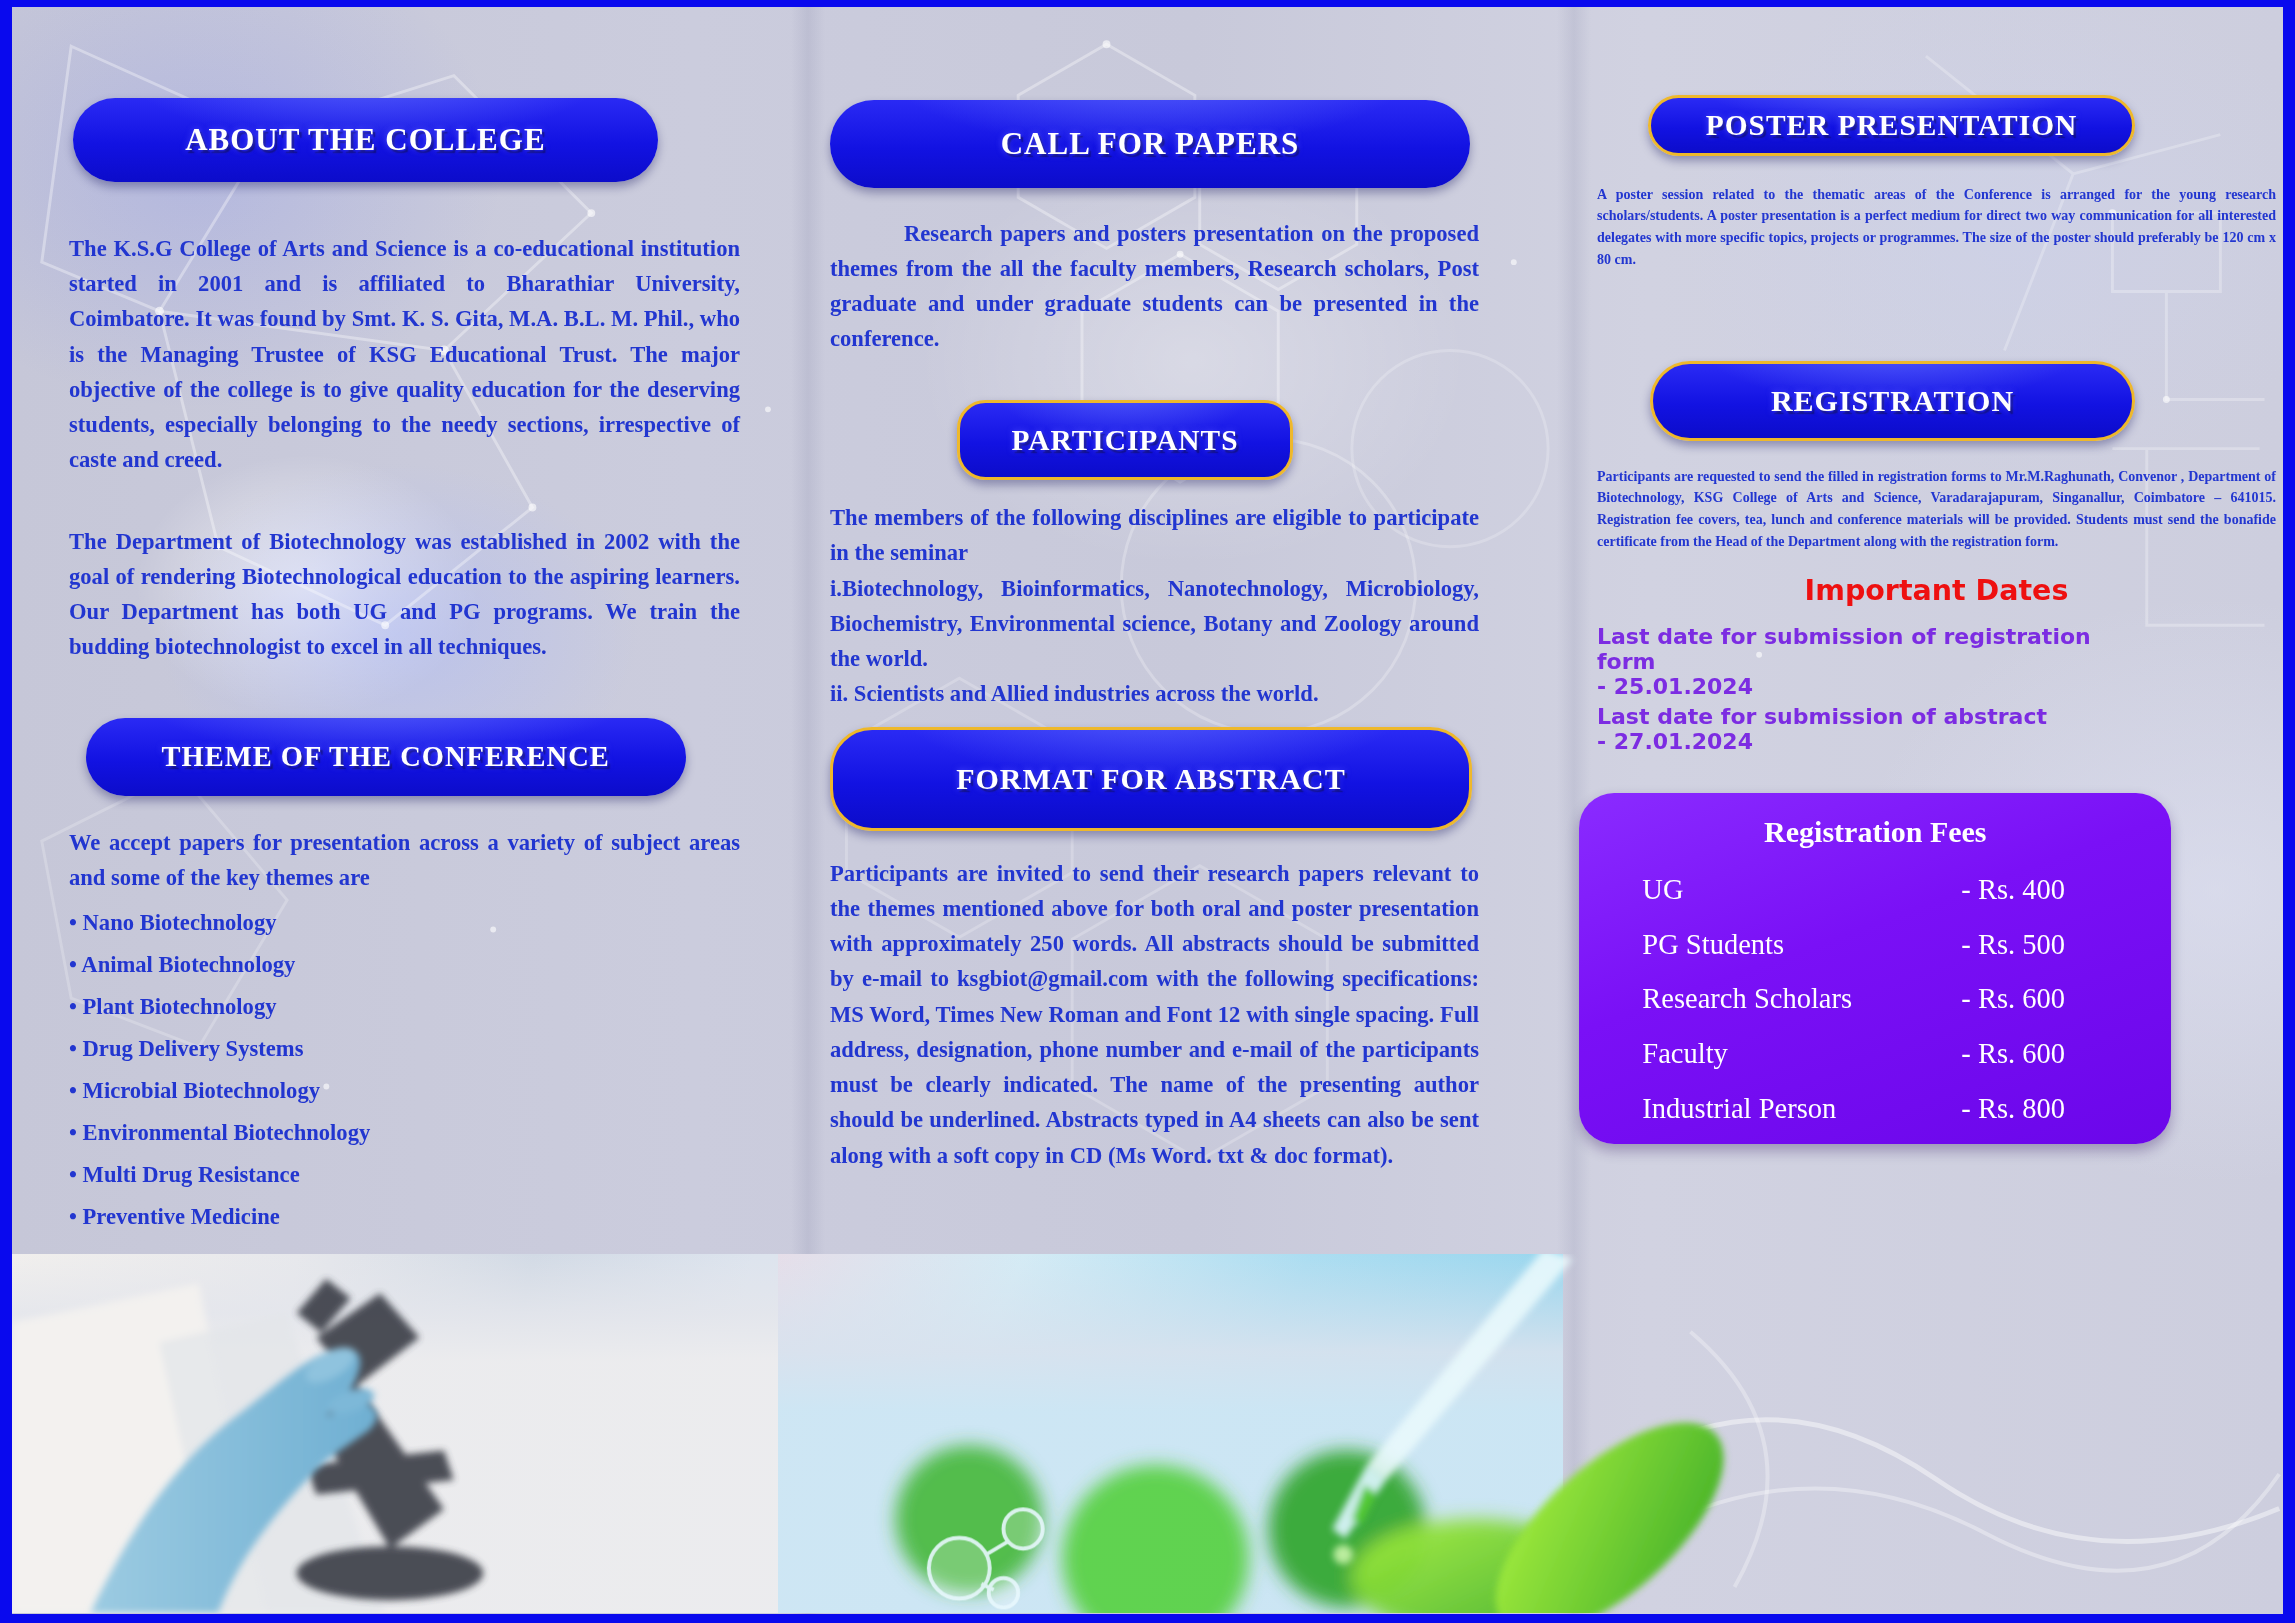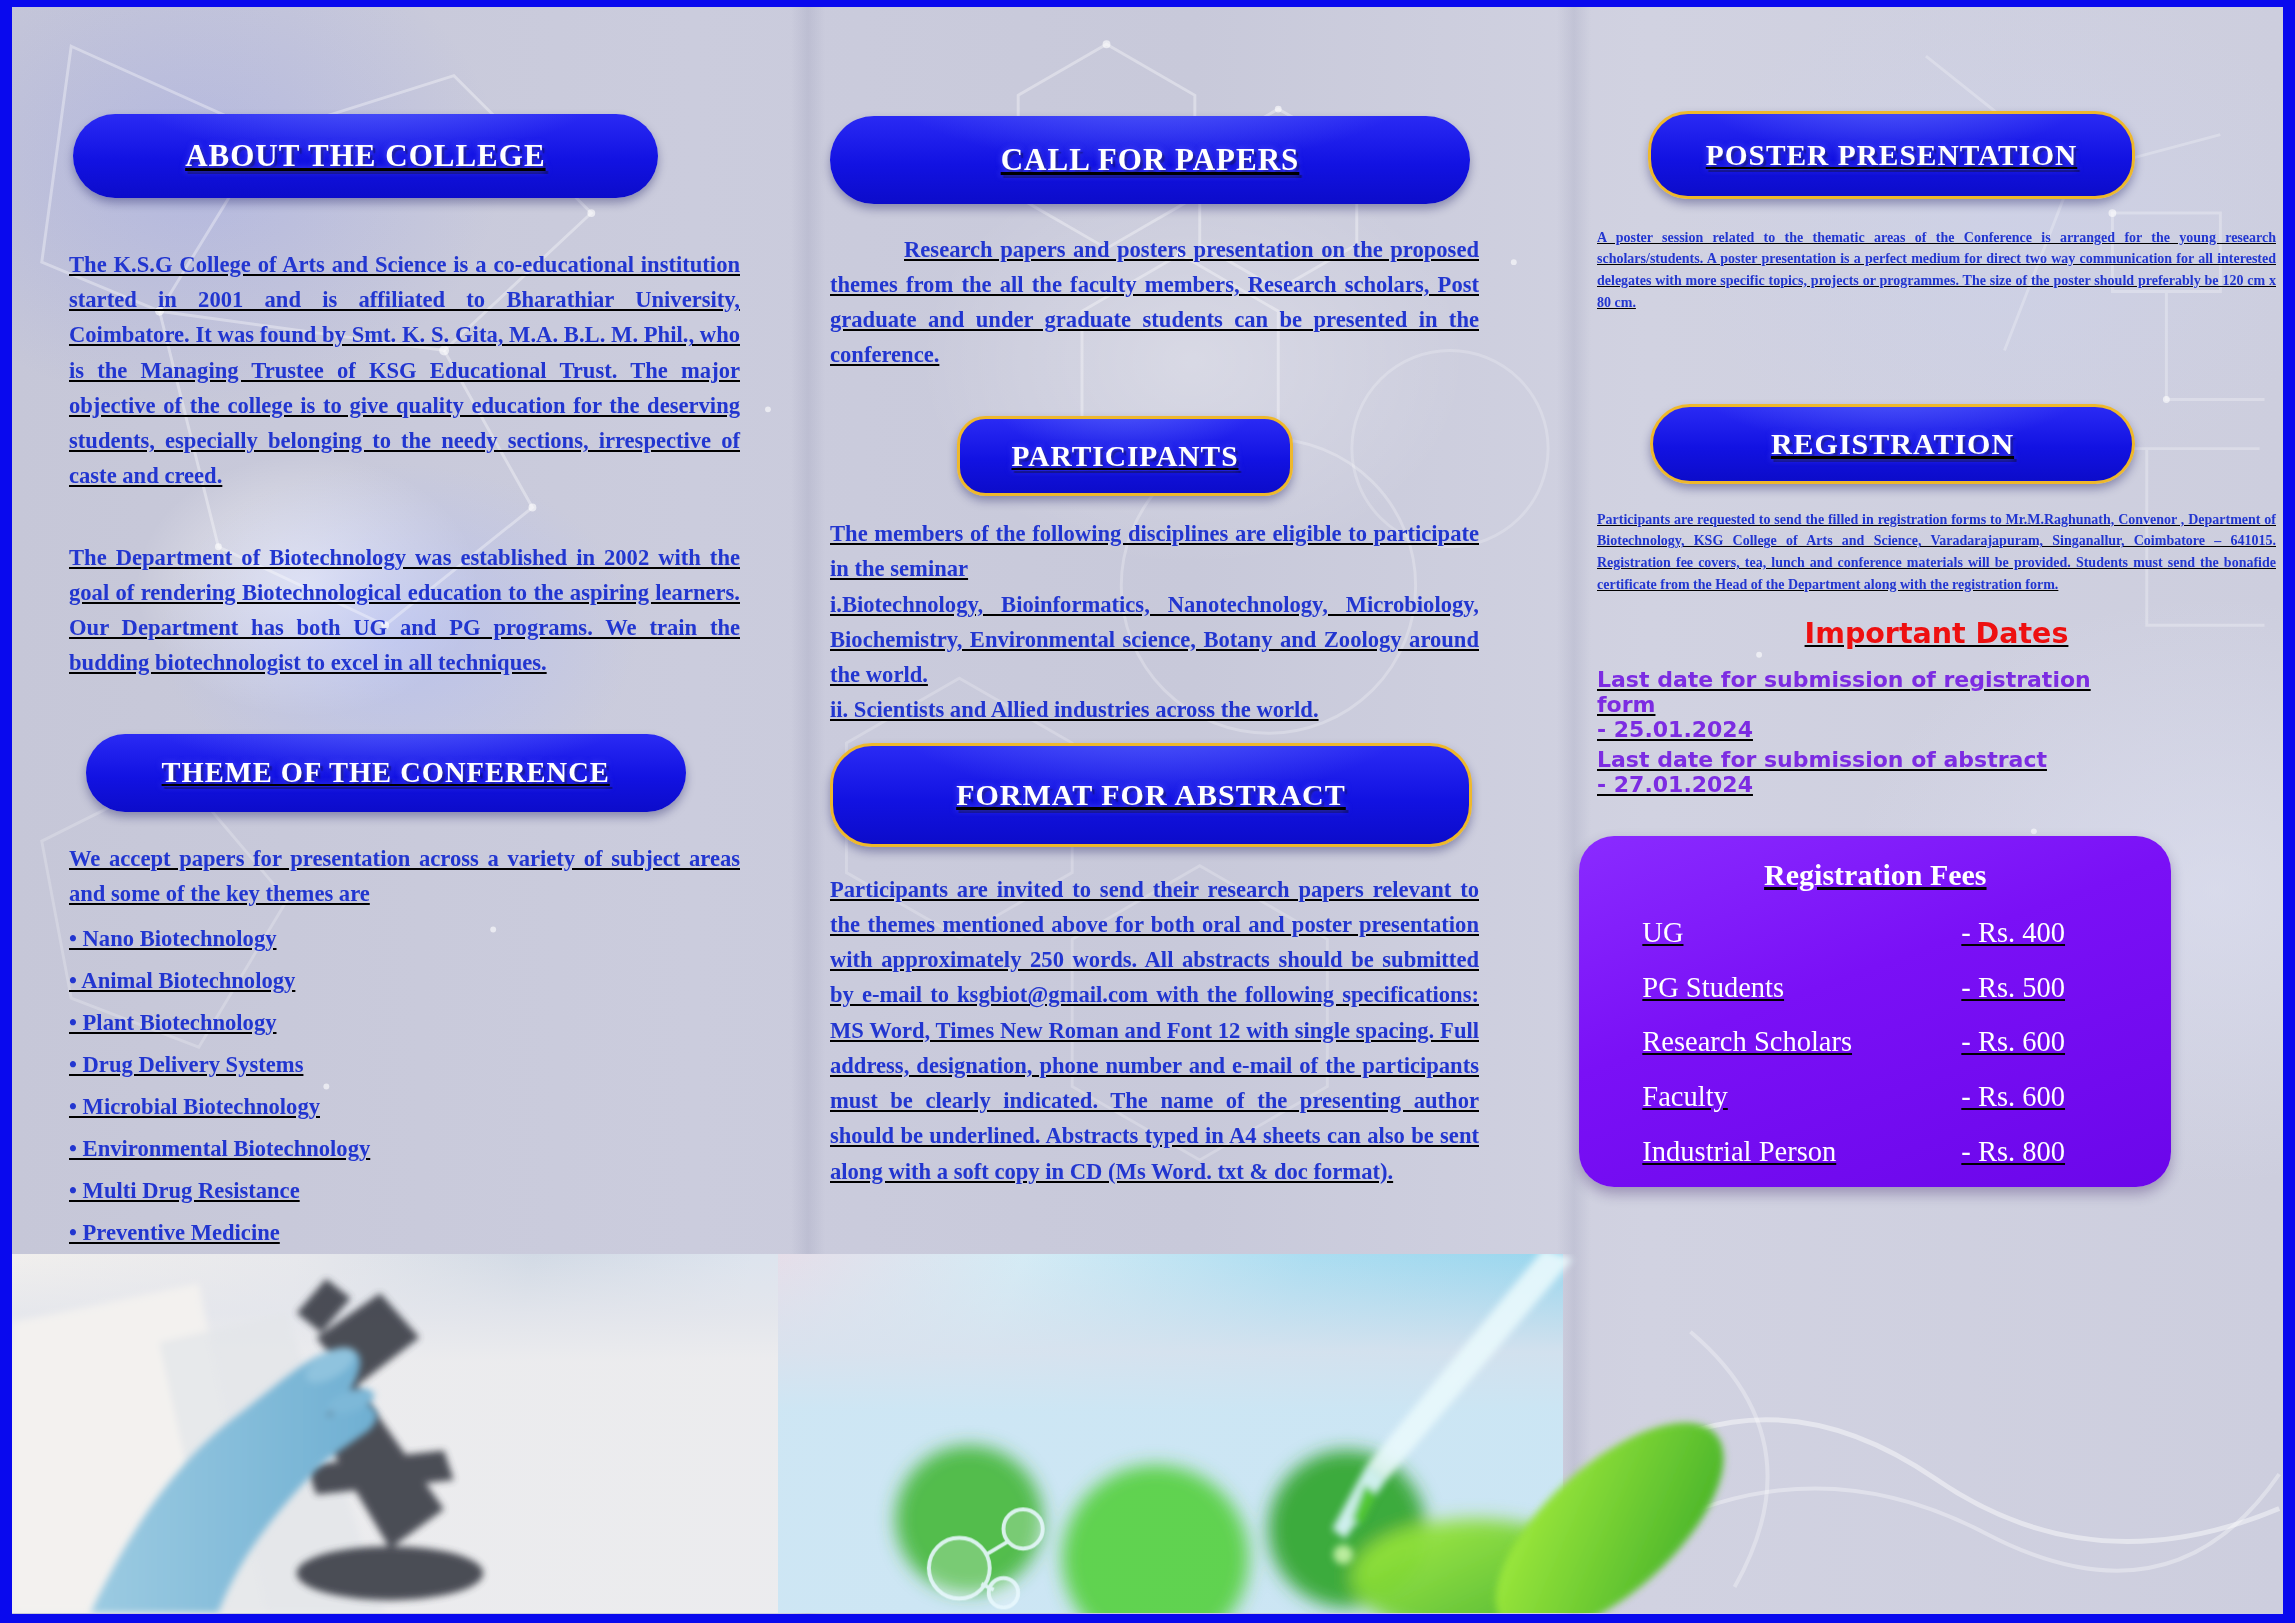--- a/index.html
+++ b/index.html
@@ -23,21 +23,21 @@
 
   .footer-photo{left:0;top:1247px;width:2270px;height:359px;z-index:2;}
   .ph-left{position:absolute;left:0;top:0;width:766px;height:100%;
     background:linear-gradient(180deg,rgba(210,212,224,0) 0%,rgba(228,230,236,0.85) 59px,rgba(236,236,238,0.97) 108px),
                linear-gradient(102deg,#f1efed 0%,#e7e8ec 34%,#d2dae5 62%,#dde4ee 88%);}
   .ph-mid{position:absolute;left:766px;top:0;width:785px;height:100%;
     background:linear-gradient(180deg,rgba(210,212,224,0) 0%,rgba(216,226,238,0.9) 98px,rgba(205,230,244,0.97) 157px),
                linear-gradient(115deg,#e6dee9 0%,#d4ebf5 26%,#abddf1 56%,#8ed2ec 100%);}
   .ph-svg{position:absolute;left:0;top:0;width:2270px;height:359px;}
 
-  .col{position:absolute;top:16px;z-index:3;text-decoration:underline;}
+  .col{position:absolute;top:0;z-index:3;}
   .col1{left:57px;width:671px;}
   .col2{left:818px;width:649px;}
   .col3{left:1585px;width:679px;}
 
   .pill{box-sizing:border-box;display:flex;align-items:center;justify-content:center;
     background:radial-gradient(ellipse 70% 160% at 50% -40%, rgba(120,140,255,0.55), transparent 60%),
                linear-gradient(180deg,#2a2af4 0%,#1212e2 55%,#0c0cca 100%);
     color:#ffffff;font-family:"Liberation Serif",serif;font-weight:700;letter-spacing:1px;
     border-radius:44px;box-shadow:0 4.9px 9.8px rgba(15,15,90,0.35);
     text-shadow:0 0 5.9px rgba(80,80,255,0.95), 2.5px 2.9px 1.5px rgba(8,8,80,0.70);
@@ -61,21 +61,21 @@
 
   
   .h-call{margin-top:93px;width:640px;height:88px;font-size:31px;border-radius:44px;}
   .p-call{margin-top:27.5px;text-indent:74px;}
   .h-part{margin:44px 0 0 127px;width:336px;height:80px;font-size:29.4px;border-radius:28.5px;}
   .p-part{margin-top:19.6px;line-height:1.56;}
   .h-format{margin-top:15.7px;width:642px;height:104px;font-size:30px;border-radius:42px;}
   .p-format{margin-top:24.5px;}
 
   
-  .h-poster{margin:88px 0 0 51px;width:487px;height:88px;font-size:29.4px;border-radius:40px;}
+  .h-poster{margin:88px 0 0 51px;width:487px;height:61px;font-size:29.4px;border-radius:40px;}
   .p-poster{margin-top:27.5px;}
   .h-reg{margin:91px 0 0 53px;width:485px;height:80px;font-size:30px;border-radius:40px;}
   .p-reg{margin-top:24.5px;}
   .dates-title{margin-top:21.6px;text-align:center;font-family:"DejaVu Sans",sans-serif;
     font-weight:700;font-size:28.5px;color:var(--dates-red,#ee1010);}
   .date-row{display:flex;margin-top:16.7px;font-family:"DejaVu Sans",sans-serif;font-weight:700;
     font-size:22px;color:var(--dates-purple,#7c2ce2);flex-direction:column;}
   .date-row + .date-row{margin-top:4.9px;}
   .date-label{width:501px;}
   .fees{box-sizing:border-box;margin:39px 0 0 -17.7px;width:592px;height:351px;border-radius:35px;

